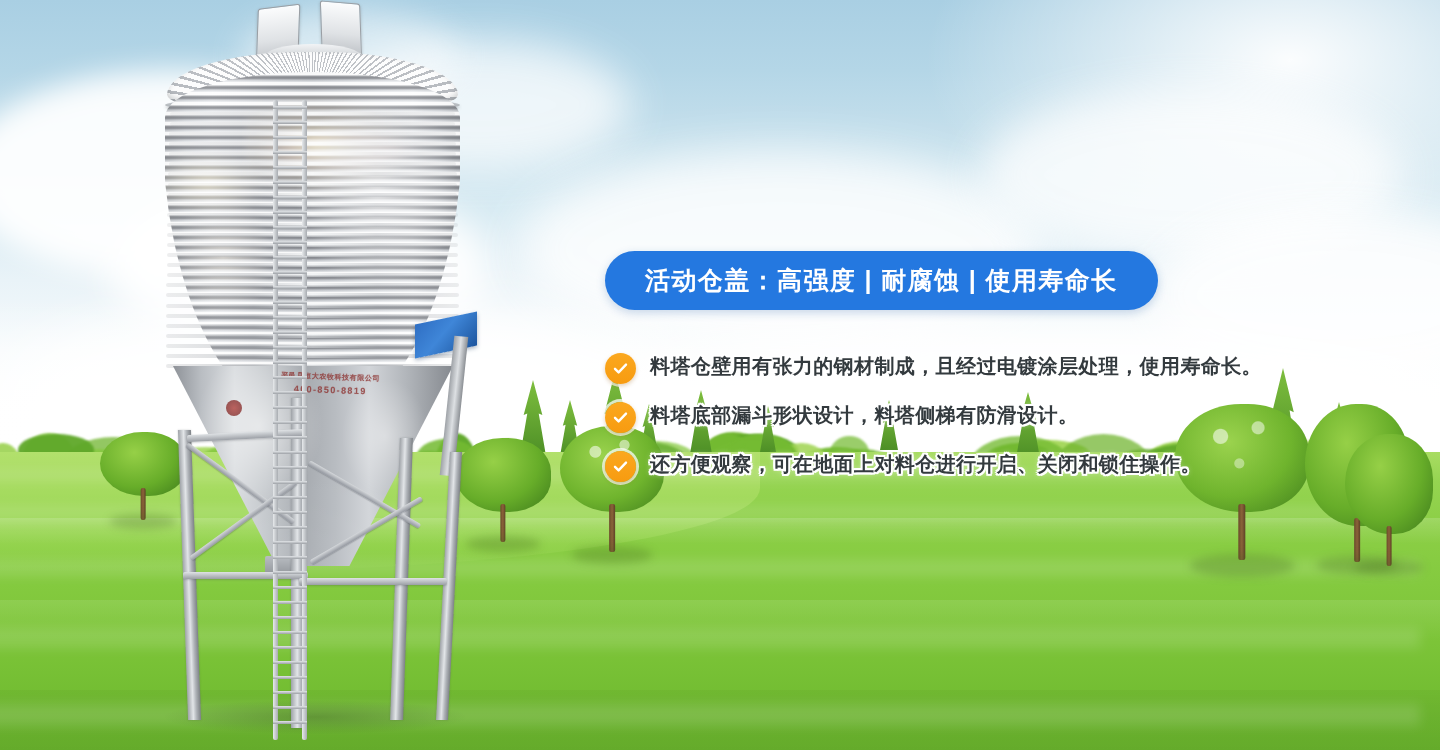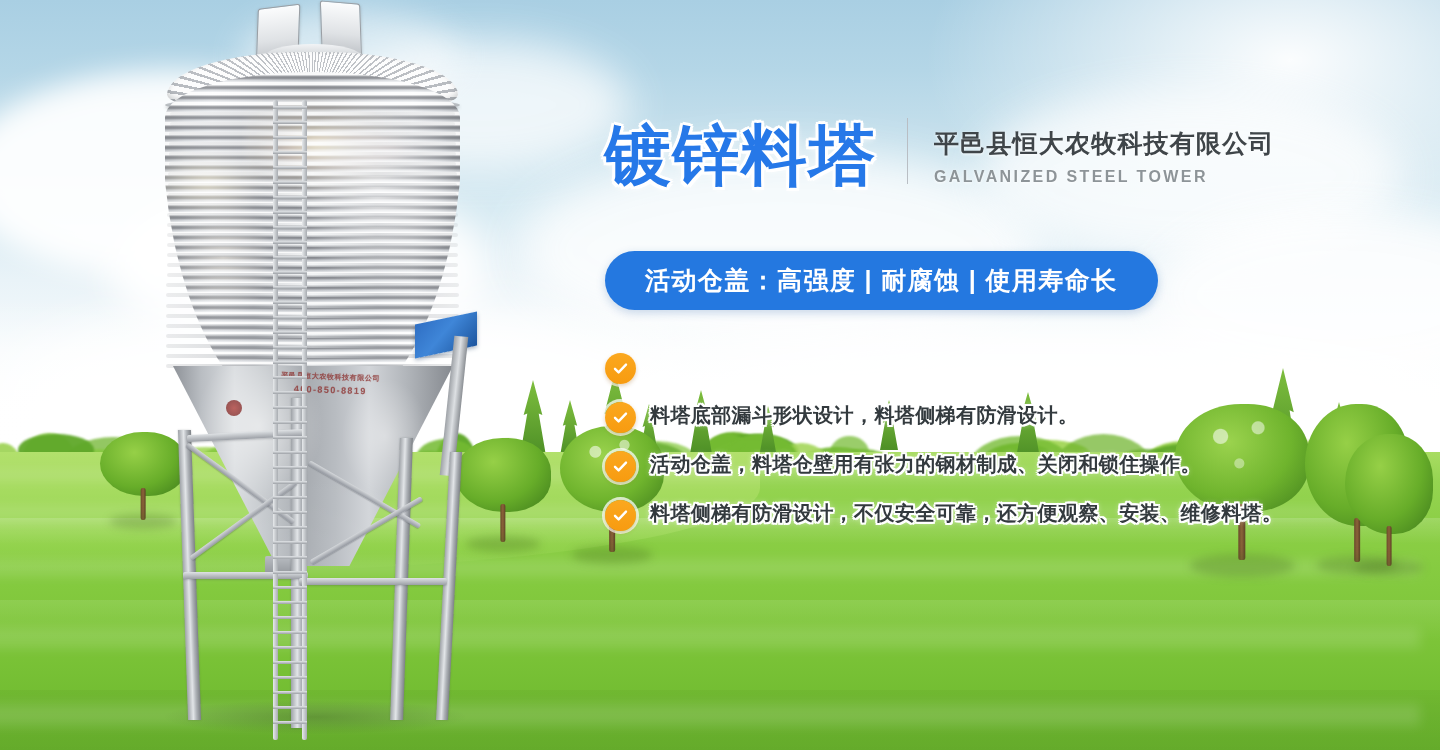--- a/index.html
+++ b/index.html
@@ -614,61 +614,46 @@
         <div class="rung" style="top: 561px;"></div>
         <div class="rung" style="top: 576px;"></div>
         <div class="rung" style="top: 591px;"></div>
         <div class="rung" style="top: 606px;"></div>
         <div class="rung" style="top: 621px;"></div>
       </div>
   </div>
 
   <div id="content">
 
-    <div class="title-row">
-      <div class="main-title">镀锌料塔</div>
-      <div class="title-divider"></div>
-      <div class="title-sub">
-        <div class="company-name">平邑县恒大农牧科技有限公司</div>
-        <div class="company-en">GALVANIZED STEEL TOWER</div>
-      </div>
-    </div>
 
     <div class="adv-pill">
       <span>活动仓盖：高强度 | 耐腐蚀 | 使用寿命长</span>
     </div>
 
     <div class="feature-list" id="feature-list">
         <div class="feature">
           <div class="check">
             <svg width="17" height="17" viewBox="0 0 17 17" aria-hidden="true">
               <path d="M3 8.8 L6.6 12.4 L14 4.6" fill="none" stroke="#ffffff" stroke-width="2.4" stroke-linecap="round" stroke-linejoin="round"></path>
             </svg>
           </div>
+          <div class="feature-text">料塔仓壁用有张力的钢材制成，且经过电镀涂层处理，使用寿命长。</div>
         </div>
         <div class="feature">
           <div class="check">
             <svg width="17" height="17" viewBox="0 0 17 17" aria-hidden="true">
               <path d="M3 8.8 L6.6 12.4 L14 4.6" fill="none" stroke="#ffffff" stroke-width="2.4" stroke-linecap="round" stroke-linejoin="round"></path>
             </svg>
           </div>
           <div class="feature-text">料塔底部漏斗形状设计，料塔侧梯有防滑设计。</div>
         </div>
         <div class="feature">
           <div class="check">
             <svg width="17" height="17" viewBox="0 0 17 17" aria-hidden="true">
               <path d="M3 8.8 L6.6 12.4 L14 4.6" fill="none" stroke="#ffffff" stroke-width="2.4" stroke-linecap="round" stroke-linejoin="round"></path>
             </svg>
           </div>
-          <div class="feature-text">活动仓盖，料塔仓壁用有张力的钢材制成、关闭和锁住操作。</div>
-        </div>
-        <div class="feature">
-          <div class="check">
-            <svg width="17" height="17" viewBox="0 0 17 17" aria-hidden="true">
-              <path d="M3 8.8 L6.6 12.4 L14 4.6" fill="none" stroke="#ffffff" stroke-width="2.4" stroke-linecap="round" stroke-linejoin="round"></path>
-            </svg>
-          </div>
-          <div class="feature-text">料塔侧梯有防滑设计，不仅安全可靠，还方便观察、安装、维修料塔。</div>
+          <div class="feature-text">还方便观察，可在地面上对料仓进行开启、关闭和锁住操作。</div>
         </div>
       </div>
 
   </div>
 </div>
 
 </body></html>

